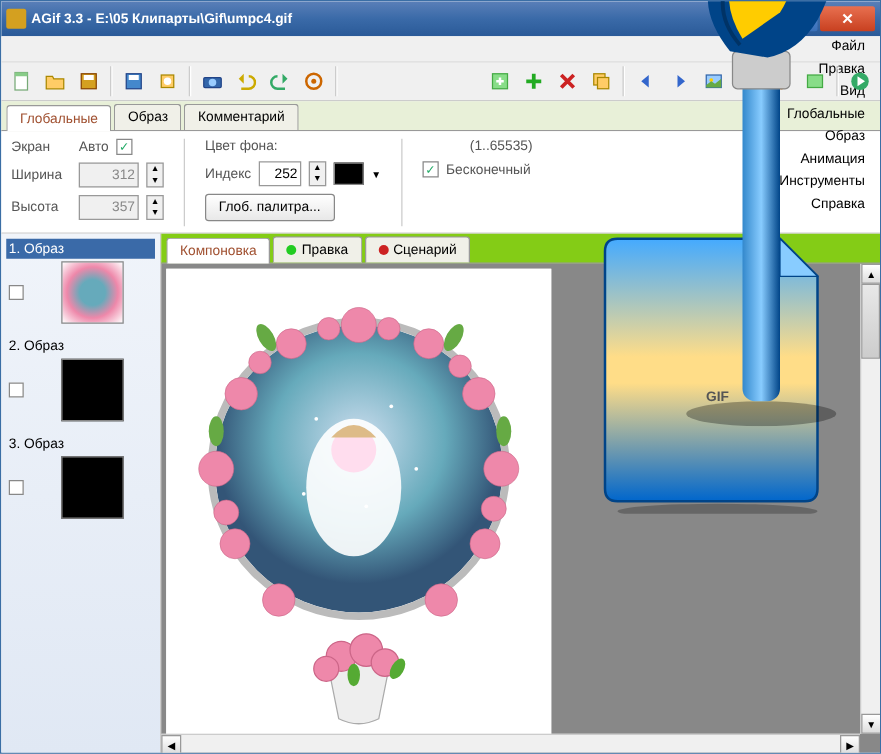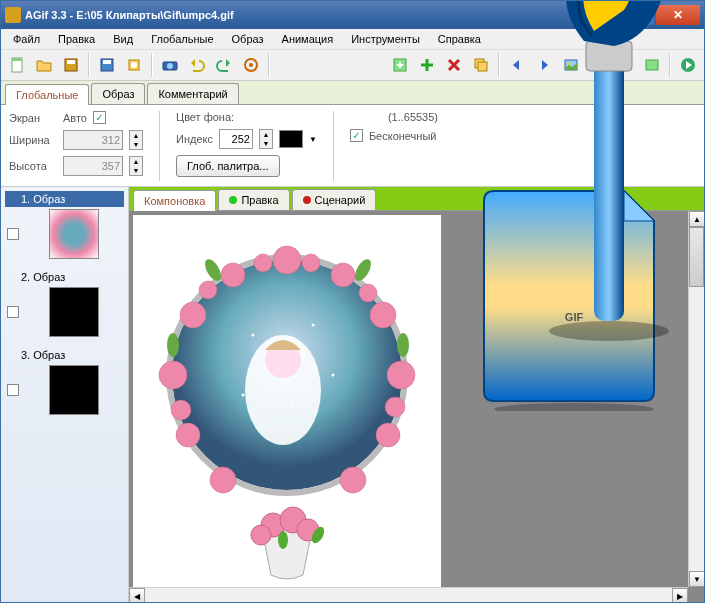--- a/index.html
+++ b/index.html
@@ -4,43 +4,43 @@
 <style>
 * { box-sizing: border-box; margin: 0; padding: 0; font-family: Tahoma, sans-serif; font-size: 11px; }
 body { background: #fff; width: 705px; height: 603px; overflow: hidden; position: relative; border: 1px solid #3a6ea5; }
 .titlebar { height: 28px; background: linear-gradient(#5a7fb8, #3a6aa8 50%, #2a5a98); display: flex; align-items: center; padding: 0 4px; color: #fff; }
 .titlebar-icon { width: 16px; height: 16px; background: #d4a020; border-radius: 2px; margin-right: 4px; }
 .titlebar-text { flex: 1; font-weight: bold; }
 .win-btns { display: flex; gap: 2px; }
 .win-btn { width: 28px; height: 20px; border-radius: 2px; display: flex; align-items: center; justify-content: center; cursor: pointer; color: #fff; font-weight: bold; font-size: 12px; }
 .win-min, .win-max { background: linear-gradient(#5a90d8, #3a70b8); }
 .win-close { background: linear-gradient(#e87050, #c84020); width: 44px; }
-.menubar { height: 20px; background: #f0f0f0; display: flex; align-items: center; padding: 0 4px; gap: 2px; }
+.menubar { height: 20px; background: #f0f0f0; display: flex; align-items: flex-end; padding: 0 4px; gap: 2px; flex-direction: column; }
 .menu-item { padding: 2px 8px; cursor: pointer; }
 .toolbar { height: 32px; background: #f0f0f0; border-top: 1px solid #ddd; border-bottom: 1px solid #ccc; display: flex; align-items: center; padding: 0 4px; gap: 3px; }
 .toolbar .sep { width: 2px; height: 24px; border-left: 1px solid #ccc; border-right: 1px solid #fff; margin: 0 2px; }
 .tb-btn { width: 24px; height: 24px; border: 1px solid transparent; display: flex; align-items: center; justify-content: center; cursor: pointer; border-radius: 2px; }
 .tabstrip { height: 24px; background: #e8f0d8; display: flex; align-items: flex-end; padding: 0 4px; border-bottom: 1px solid #999; }
 .tab { padding: 4px 10px; background: #f0f0e8; border: 1px solid #999; border-bottom: none; margin-right: 2px; cursor: pointer; border-radius: 3px 3px 0 0; }
 .tab.active { background: #fff; color: #a05030; position: relative; top: 1px; }
 .settings-panel { height: 82px; background: #fff; display: flex; align-items: flex-start; padding: 6px 8px; gap: 16px; border-bottom: 1px solid #ccc; }
 .grp { display: flex; flex-direction: column; gap: 6px; }
 .grp-row { display: flex; align-items: center; gap: 6px; }
 .grp-label { color: #555; }
-.num-input { width: 60px; height: 20px; border: 1px solid #999; background: #f0f0f0; color: #888; text-align: right; padding: 0 2px; }
+.num-input { width: 48px; height: 20px; border: 1px solid #999; background: #f0f0f0; color: #888; text-align: right; padding: 0 2px; }
 .spinner { width: 14px; height: 20px; border: 1px solid #999; background: #f0f0f0; display: flex; flex-direction: column; }
 .spinner span { flex: 1; font-size: 7px; text-align: center; line-height: 9px; }
 .btn { height: 22px; padding: 4px 10px; border: 1px solid #888; background: linear-gradient(#fff, #e8e8e8); border-radius: 3px; cursor: pointer; }
 .color-swatch { width: 24px; height: 18px; background: #000; border: 1px solid #888; }
 .chk { width: 13px; height: 13px; border: 1px solid #888; background: #fff; display: inline-flex; align-items: center; justify-content: center; color: #2a6; font-size: 10px; }
 .main-area { display: flex; height: 416px; }
 .frame-list { width: 128px; background: linear-gradient(#f0f4fa, #e0e8f4); border-right: 1px solid #ccc; padding: 2px; overflow-y: auto; }
 .frame-item { margin-bottom: 4px; padding: 2px; cursor: pointer; }
 .frame-item.sel .frame-header { background: #3a6aa8; color: #fff; }
-.frame-header { padding: 2px 16px; }
+.frame-header { padding: 2px 2px; }
 .frame-thumb-row { display: flex; align-items: center; gap: 6px; padding: 2px; }
 .frame-chk { width: 12px; height: 12px; border: 1px solid #888; background: #fff; }
 .frame-thumb { width: 50px; height: 50px; border: 1px solid #888; margin: 0 auto; }
 .editor { flex: 1; display: flex; flex-direction: column; }
 .editor-tabs { height: 24px; background: #84cc16; display: flex; align-items: flex-end; padding: 0 4px; border-bottom: 1px solid #999; }
 .editor-tabs .tab { display: flex; align-items: center; gap: 4px; }
 .dot { width: 8px; height: 8px; border-radius: 50%; }
 .canvas-area { flex: 1; background: #888; position: relative; overflow: hidden; }
 .canvas { position: absolute; left: 4px; top: 4px; width: 308px; height: 380px; background: #fff; }
 .scrollbar-v { position: absolute; right: 0; top: 0; bottom: 16px; width: 16px; background: #f0f0f0; border-left: 1px solid #ccc; }

